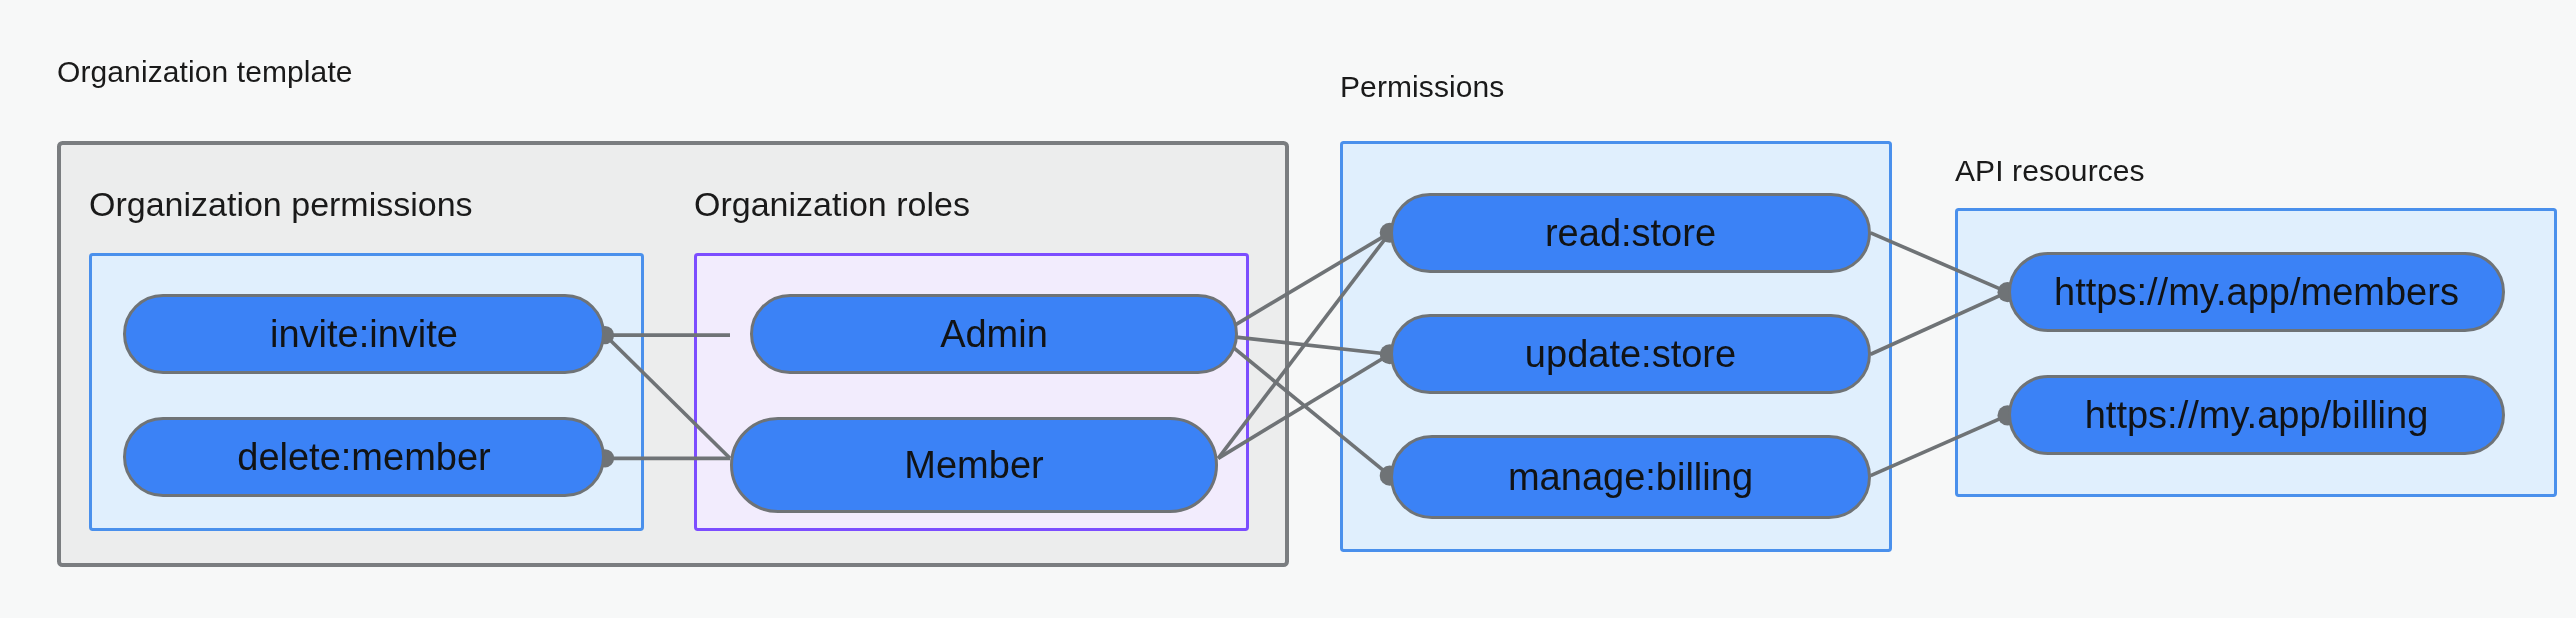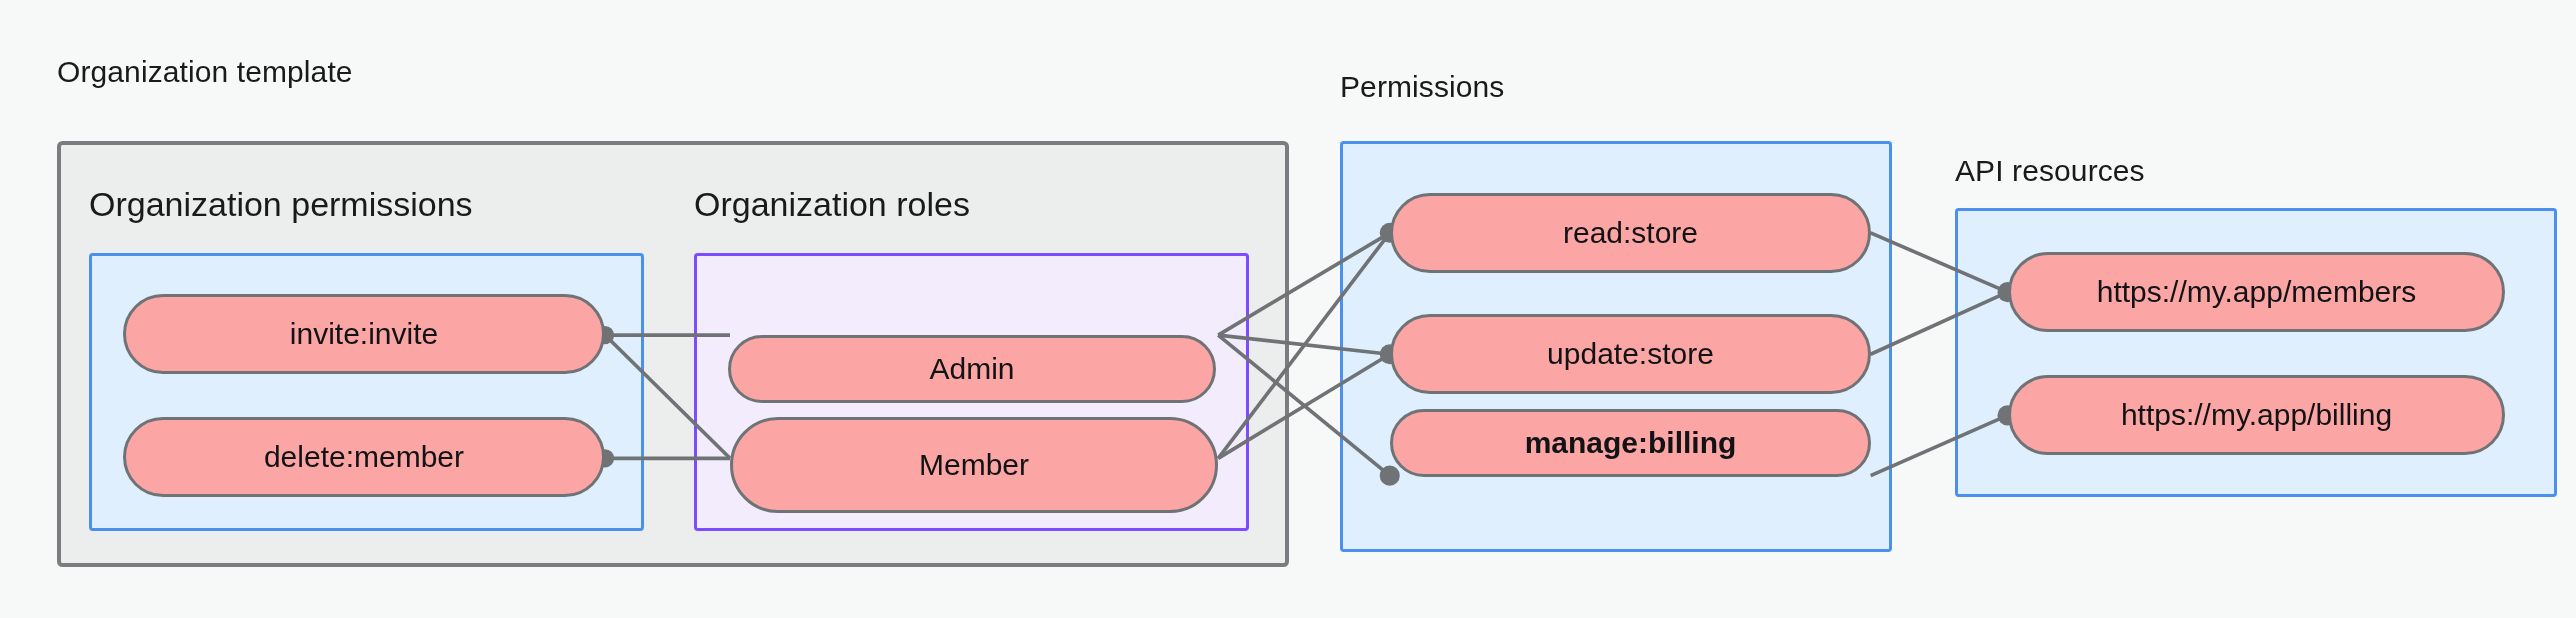--- a/index.html
+++ b/index.html
@@ -72,27 +72,27 @@
   }
   .box-purple {
     background: #f2ecfd;
     border: 3.7px solid #7c4dff;
   }
 
   
   .node {
     position: absolute;
     box-sizing: border-box;
-    background: #fca5a5;
+    background: #3b82f6;
     border: 3.7px solid #6f7376;
     border-radius: 912px;
     display: flex;
     align-items: center;
     justify-content: center;
-    font-size: 30px;
+    font-size: 38px;
     color: #111315;
     white-space: nowrap;
     z-index: 6;
   }
   .node-label {
     pointer-events: none;
   }
 </style>
 </head>
 <body>
@@ -149,41 +149,41 @@
   </div>
 
   <div class="node" style="left:123px; top:417px; width:482px; height:80px;">
     <span class="node-label">delete:member</span>
   </div>
 
   <div class="sub-label" style="left:694px; top:187px;">Organization roles</div>
 
   <div class="box box-purple" style="left:694px; top:253px; width:555px; height:278px;"></div>
 
-  <div class="node" style="left:728px; top:294px; width:488px; height:68px;margin-top:41px;">
+  <div class="node" style="left:750px; top:294px; width:488px; height:80px;">
     <span class="node-label">Admin</span>
   </div>
 
   <div class="node" style="left:730px; top:417px; width:488px; height:96px;">
     <span class="node-label">Member</span>
   </div>
 
   <div class="group-label" style="left:1340px; top:72px;">Permissions</div>
 
   <div class="box box-blue" style="left:1340px; top:141px; width:552px; height:411px;"></div>
 
   <div class="node" style="left:1390px; top:193px; width:481px; height:80px;">
     <span class="node-label">read:store</span>
   </div>
 
   <div class="node" style="left:1390px; top:314px; width:481px; height:80px;">
     <span class="node-label">update:store</span>
   </div>
 
-  <div class="node" style="left:1390px; top:409px; width:481px; height:68px;font-weight:bold;">
+  <div class="node" style="left:1390px; top:435px; width:481px; height:84px;">
     <span class="node-label">manage:billing</span>
   </div>
 
   <div class="group-label" style="left:1955px; top:137px;margin-top:19px;">API resources</div>
 
   <div class="box box-blue" style="left:1955px; top:208px; width:602px; height:289px;"></div>
 
   <div class="node" style="left:2008px; top:252px; width:497px; height:80px;text-align:right;">
     <span class="node-label">https://my.app/members</span>
   </div>

